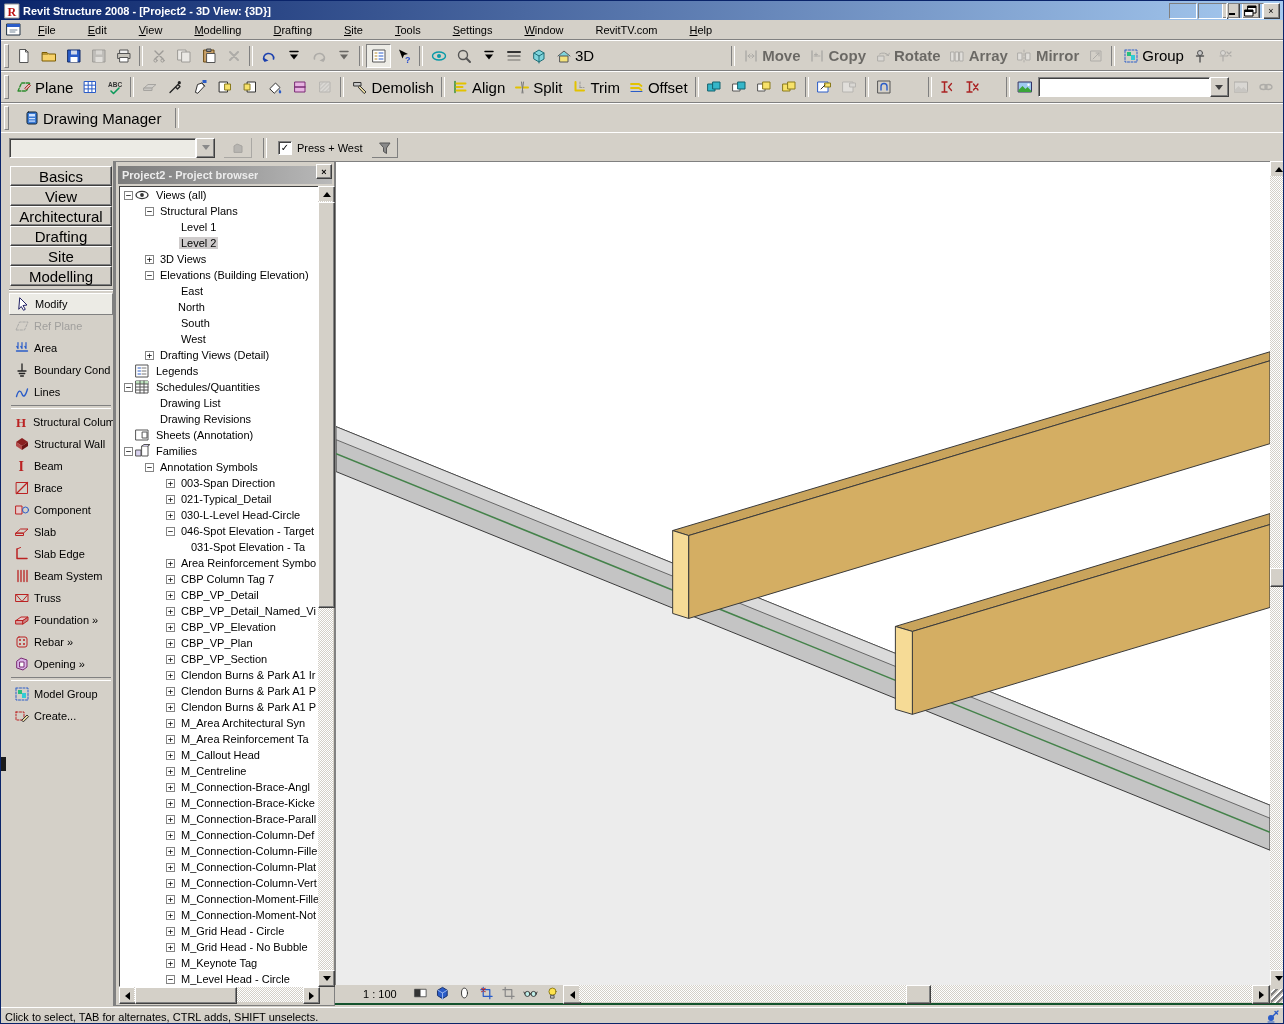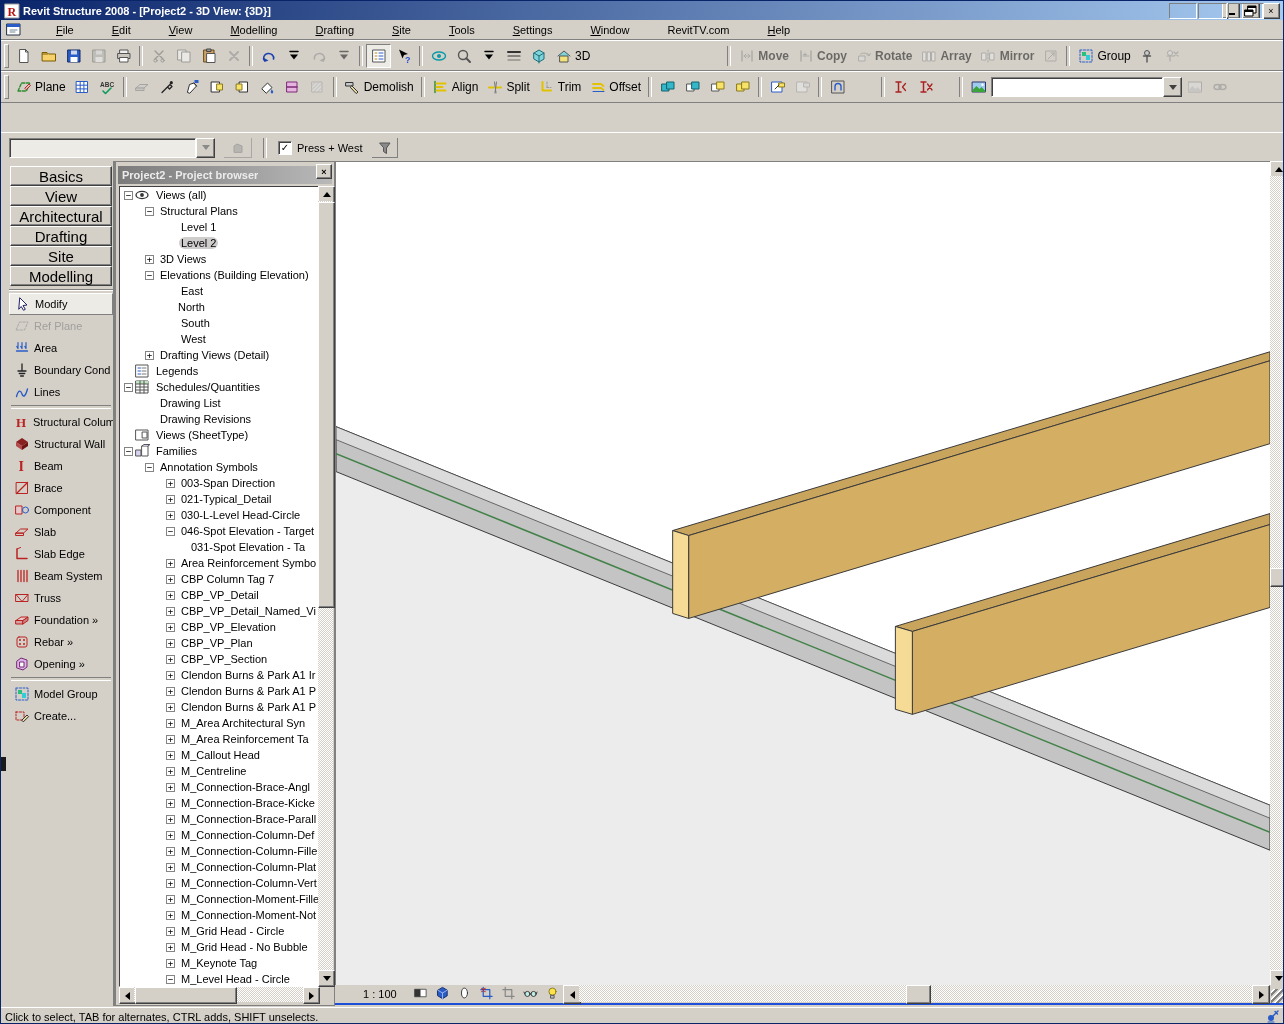--- a/index.html
+++ b/index.html
@@ -16,34 +16,34 @@
           border-right:1px solid #808080;border-bottom:1px solid #808080;}
   
   #titlebar{left:0;top:0;width:100%;height:19px;
             background:linear-gradient(90deg,#0A246A,#A6CAF0);display:flex;align-items:center;}
   #titlebar .ttl{color:#fff;font-weight:bold;font-size:11px;margin-left:3px;white-space:nowrap;}
   .winbtns{position:absolute;right:3px;top:2px;display:flex;gap:2px;}
   .wbtn{width:16px;height:14px;display:flex;align-items:center;justify-content:center;font-size:9px;line-height:1;}
   
   #menubar{left:0;top:19px;width:100%;height:19px;background:#D4D0C8;display:flex;align-items:center;
            border-bottom:1px solid #808080;box-shadow:0 1px 0 #fff;}
-  .menu-item{padding:2px 4px;white-space:nowrap;margin-left:30px;}
+  .menu-item{padding:2px 16px;white-space:nowrap;}
   .menu-item u{text-decoration:underline;}
   
   .toolbar{left:0;width:100%;background:#D4D0C8;display:flex;align-items:center;
            border-top:1px solid #fff;border-bottom:1px solid #808080;}
   #tb1{top:39px;height:29px;} #tb2{top:70px;height:30px;} #tb3{top:102px;height:28px;}
   #optbar{top:131px;height:29px;left:0;width:100%;background:#D4D0C8;display:flex;align-items:center;
           border-top:1px solid #fff;border-bottom:1px solid #808080;}
   .tbtn{height:24px;min-width:24px;display:flex;align-items:center;justify-content:center;
         gap:3px;padding:0 3px;background:transparent;border:1px solid transparent;white-space:nowrap;}
   .tbtn.pressed{border-top:1px solid #808080;border-left:1px solid #808080;
                 border-right:1px solid #fff;border-bottom:1px solid #fff;background:#ECEBE5;}
   .tbtn.dim{filter:grayscale(1) opacity(.5);font-weight:bold;}
-  .tbtn .lbl{font-size:12px;}
+  .tbtn .lbl{font-size:15px;}
   .ico{width:17px;height:17px;display:inline-flex;align-items:center;justify-content:center;}
   .ico svg{width:16px;height:16px;}
   .combo{height:20px;display:flex;align-items:stretch;}
   .combo .cv{width:170px;background:#fff;border-top:1px solid #808080;border-left:1px solid #808080;
              border-right:1px solid #fff;border-bottom:1px solid #fff;box-shadow:inset 1px 1px 0 #404040;}
   .combo.dis .cv{background:#ECEBE5;}
   .combo .cbtn{width:17px;display:flex;align-items:center;justify-content:center;}
   .tri-d{width:0;height:0;border-left:4px solid transparent;border-right:4px solid transparent;border-top:5px solid #404040;}
   .tri-u{width:0;height:0;border-left:4px solid transparent;border-right:4px solid transparent;border-bottom:5px solid #000;}
   .tri-l{width:0;height:0;border-top:4px solid transparent;border-bottom:4px solid transparent;border-right:5px solid #000;}
@@ -70,28 +70,28 @@
   #pb-title .t{color:#ececec;font-weight:bold;margin-left:4px;white-space:nowrap;overflow:hidden;}
   #pb-close{position:absolute;right:2px;top:2px;width:14px;height:13px;display:flex;align-items:center;justify-content:center;font-size:9px;font-weight:bold;}
   #pb-tree{position:absolute;left:3px;top:24px;width:199px;height:799px;background:#fff;
            border-top:1px solid #404040;border-left:1px solid #404040;border-right:1px solid #fff;border-bottom:1px solid #fff;
            overflow:hidden;}
   .trow{height:16px;display:flex;align-items:center;white-space:nowrap;}
   .tbox{width:9px;height:9px;box-sizing:border-box;border:1px solid #848484;background:#fff;
         display:flex;align-items:center;justify-content:center;font-size:9px;line-height:7px;font-family:"DejaVu Sans Mono",monospace;flex:none;}
   .tspacer{width:9px;flex:none;}
   .tlabel{margin-left:4px;padding:0 2px;}
-  .tlabel.sel{background:#cfcccc;border-radius:6px;}
+  .tlabel.sel{background:#cfcccc;}
   
   .sb-track{background-color:#D4D0C8;background-image:linear-gradient(45deg,#fff 25%,transparent 25%,transparent 75%,#fff 75%),
             linear-gradient(45deg,#fff 25%,transparent 25%,transparent 75%,#fff 75%);
             background-size:2px 2px;background-position:0 0,1px 1px;}
   .sb-btn{display:flex;align-items:center;justify-content:center;}
   
-  #canvas{left:334px;top:160px;width:950px;height:844px;background:#1d4ed8;}
+  #canvas{left:334px;top:160px;width:950px;height:844px;background:#14532d;}
   #scene{position:absolute;left:0;top:0;width:935px;height:824px;background:#fff;
          border-top:1px solid #808080;border-left:1px solid #808080;box-sizing:border-box;}
   #vscroll{position:absolute;left:935px;top:0;width:15px;height:824px;}
   #hrow{position:absolute;left:0;top:824px;width:950px;height:18px;background:#D4D0C8;display:flex;align-items:stretch;}
   #viewbar{width:228px;display:flex;align-items:center;gap:6px;padding-left:28px;box-sizing:border-box;background:#D4D0C8;}
   #viewbar .ico{width:15px;height:15px;}
   
   #statusbar{left:0;top:1006px;width:100%;height:18px;background:#D4D0C8;border-top:1px solid #fff;display:flex;align-items:center;}
   .st-cell{position:absolute;top:2px;height:14px;border-top:1px solid #808080;border-left:1px solid #808080;
            border-right:1px solid #fff;border-bottom:1px solid #fff;}
@@ -680,20 +680,35 @@
       </button>
       <button class="tbtn dim">
         <span class="ico">
           <svg viewBox="0 0 16 16" width="16" height="16" fill="none" stroke-linecap="round" stroke-linejoin="round">
             <ellipse cx="5.5" cy="8" rx="3.5" ry="2.5" stroke="#888" stroke-width="1.4"></ellipse>
             <ellipse cx="10.5" cy="8" rx="3.5" ry="2.5" stroke="#888" stroke-width="1.4"></ellipse>
           </svg>
         </span>
       </button>
     </div>
+  <div id="tb3" class="toolbar abs">
+    <span class="handle"></span>
+    <button class="tbtn" style="margin-left:8px">
+      <span class="ico">
+          <svg viewBox="0 0 16 16" width="16" height="16" fill="none" stroke-linecap="round" stroke-linejoin="round">
+            <rect x="3" y="2" width="10" height="12" rx="1.5" fill="#3a7bd5" stroke="#123"></rect>
+            <rect x="5" y="4" width="6" height="2.5" fill="#cfe2ff"></rect>
+            <rect x="5" y="8" width="6" height="1.2" fill="#cfe2ff"></rect>
+            <rect x="5" y="10.5" width="6" height="1.2" fill="#cfe2ff"></rect>
+          </svg>
+        </span>
+      <span class="lbl">Drawing Manager</span>
+    </button>
+    <span class="groove" style="margin-left:10px"></span>
+  </div>
 
   <div id="optbar" class="abs">
     <span class="combo dis" style="margin-left:8px">
       <span class="cv" style="width:185px;background:#ECEBE5"></span>
       <span class="cbtn raised">
           <span class="tri-d" style="border-top-color:#8a8a8a"></span>
         </span>
     </span>
     <button class="tbtn raised dim" style="width:30px;height:22px;margin-left:8px">
       <span class="ico">
@@ -989,21 +1004,21 @@
           <span class="tlabel">Drawing Revisions</span>
         </div>
         <div class="trow" style="padding-left: 4px;">
           <span class="tspacer"></span>
           <span class="ico">
             <svg viewBox="0 0 16 16" width="16" height="16" fill="none" stroke-linecap="round" stroke-linejoin="round">
               <rect x="2" y="3" width="12" height="10" fill="#fff" stroke="#555"></rect>
               <rect x="8.5" y="5" width="4.5" height="6" fill="#fff" stroke="#555"></rect>
             </svg>
           </span>
-          <span class="tlabel">Views (SheetType)</span>
+          <span class="tlabel">Sheets (Annotation)</span>
         </div>
         <div class="trow" style="padding-left: 4px;">
           <span class="tbox">−</span>
           <span class="ico">
             <svg viewBox="0 0 16 16" width="16" height="16" fill="none" stroke-linecap="round" stroke-linejoin="round">
               <rect x="2" y="7" width="5" height="6" fill="#d9d2f0" stroke="#555"></rect>
               <path d="M8 3h6v10H8z" fill="#fff" stroke="#555"></path>
               <path d="M8 3l2-1.5h6L14 3" fill="#cfc8e8" stroke="#555"></path>
             </svg>
           </span>

